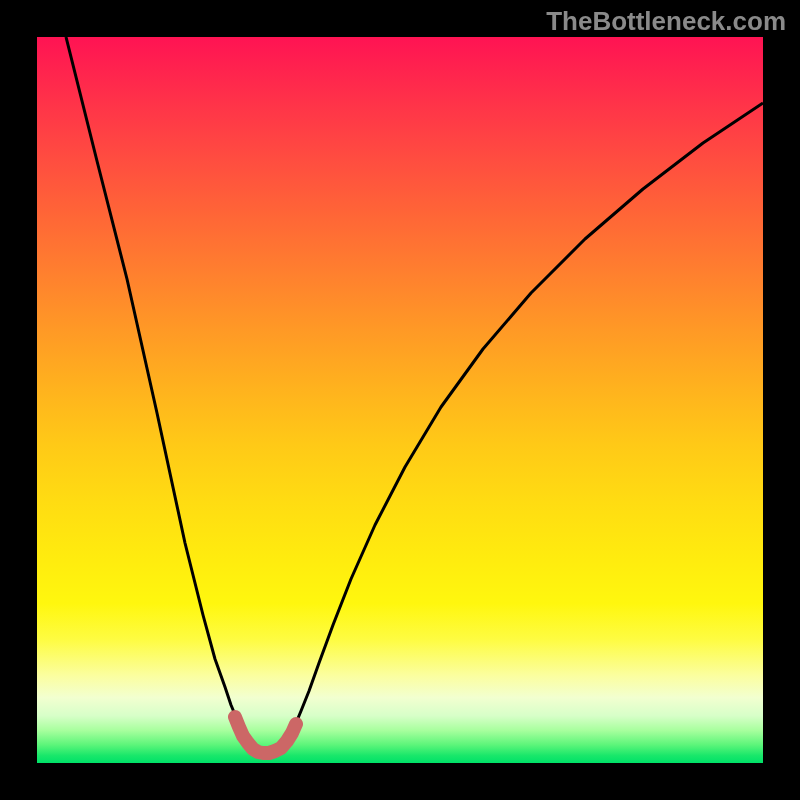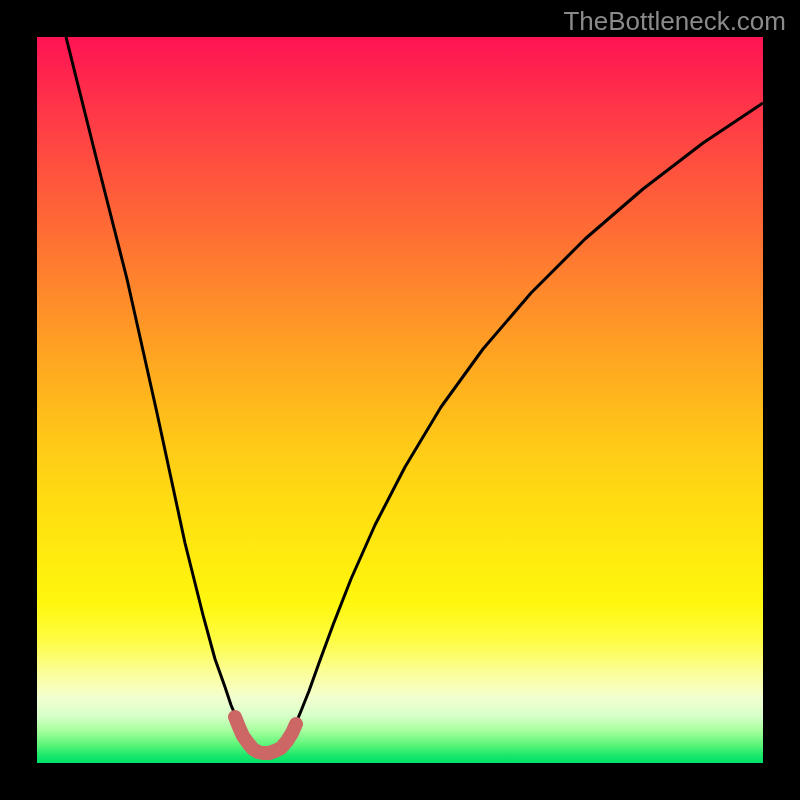--- a/index.html
+++ b/index.html
@@ -44,21 +44,21 @@
       #5cf57a 97.5%,
       #18e76a 99%,
       #00e168 100%);
   }
   .watermark {
     position: absolute;
     top: 6px;
     right: 14px;
     font-family: Arial, Helvetica, sans-serif;
     font-size: 26px;
-    font-weight: 400;
+    font-weight: 700;
     color: #8a8a8a;
     letter-spacing: 0px;
     user-select: none;
   }
   svg.curves {
     position: absolute;
     left: 0;
     top: 0;
     width: 726px;
     height: 726px;

